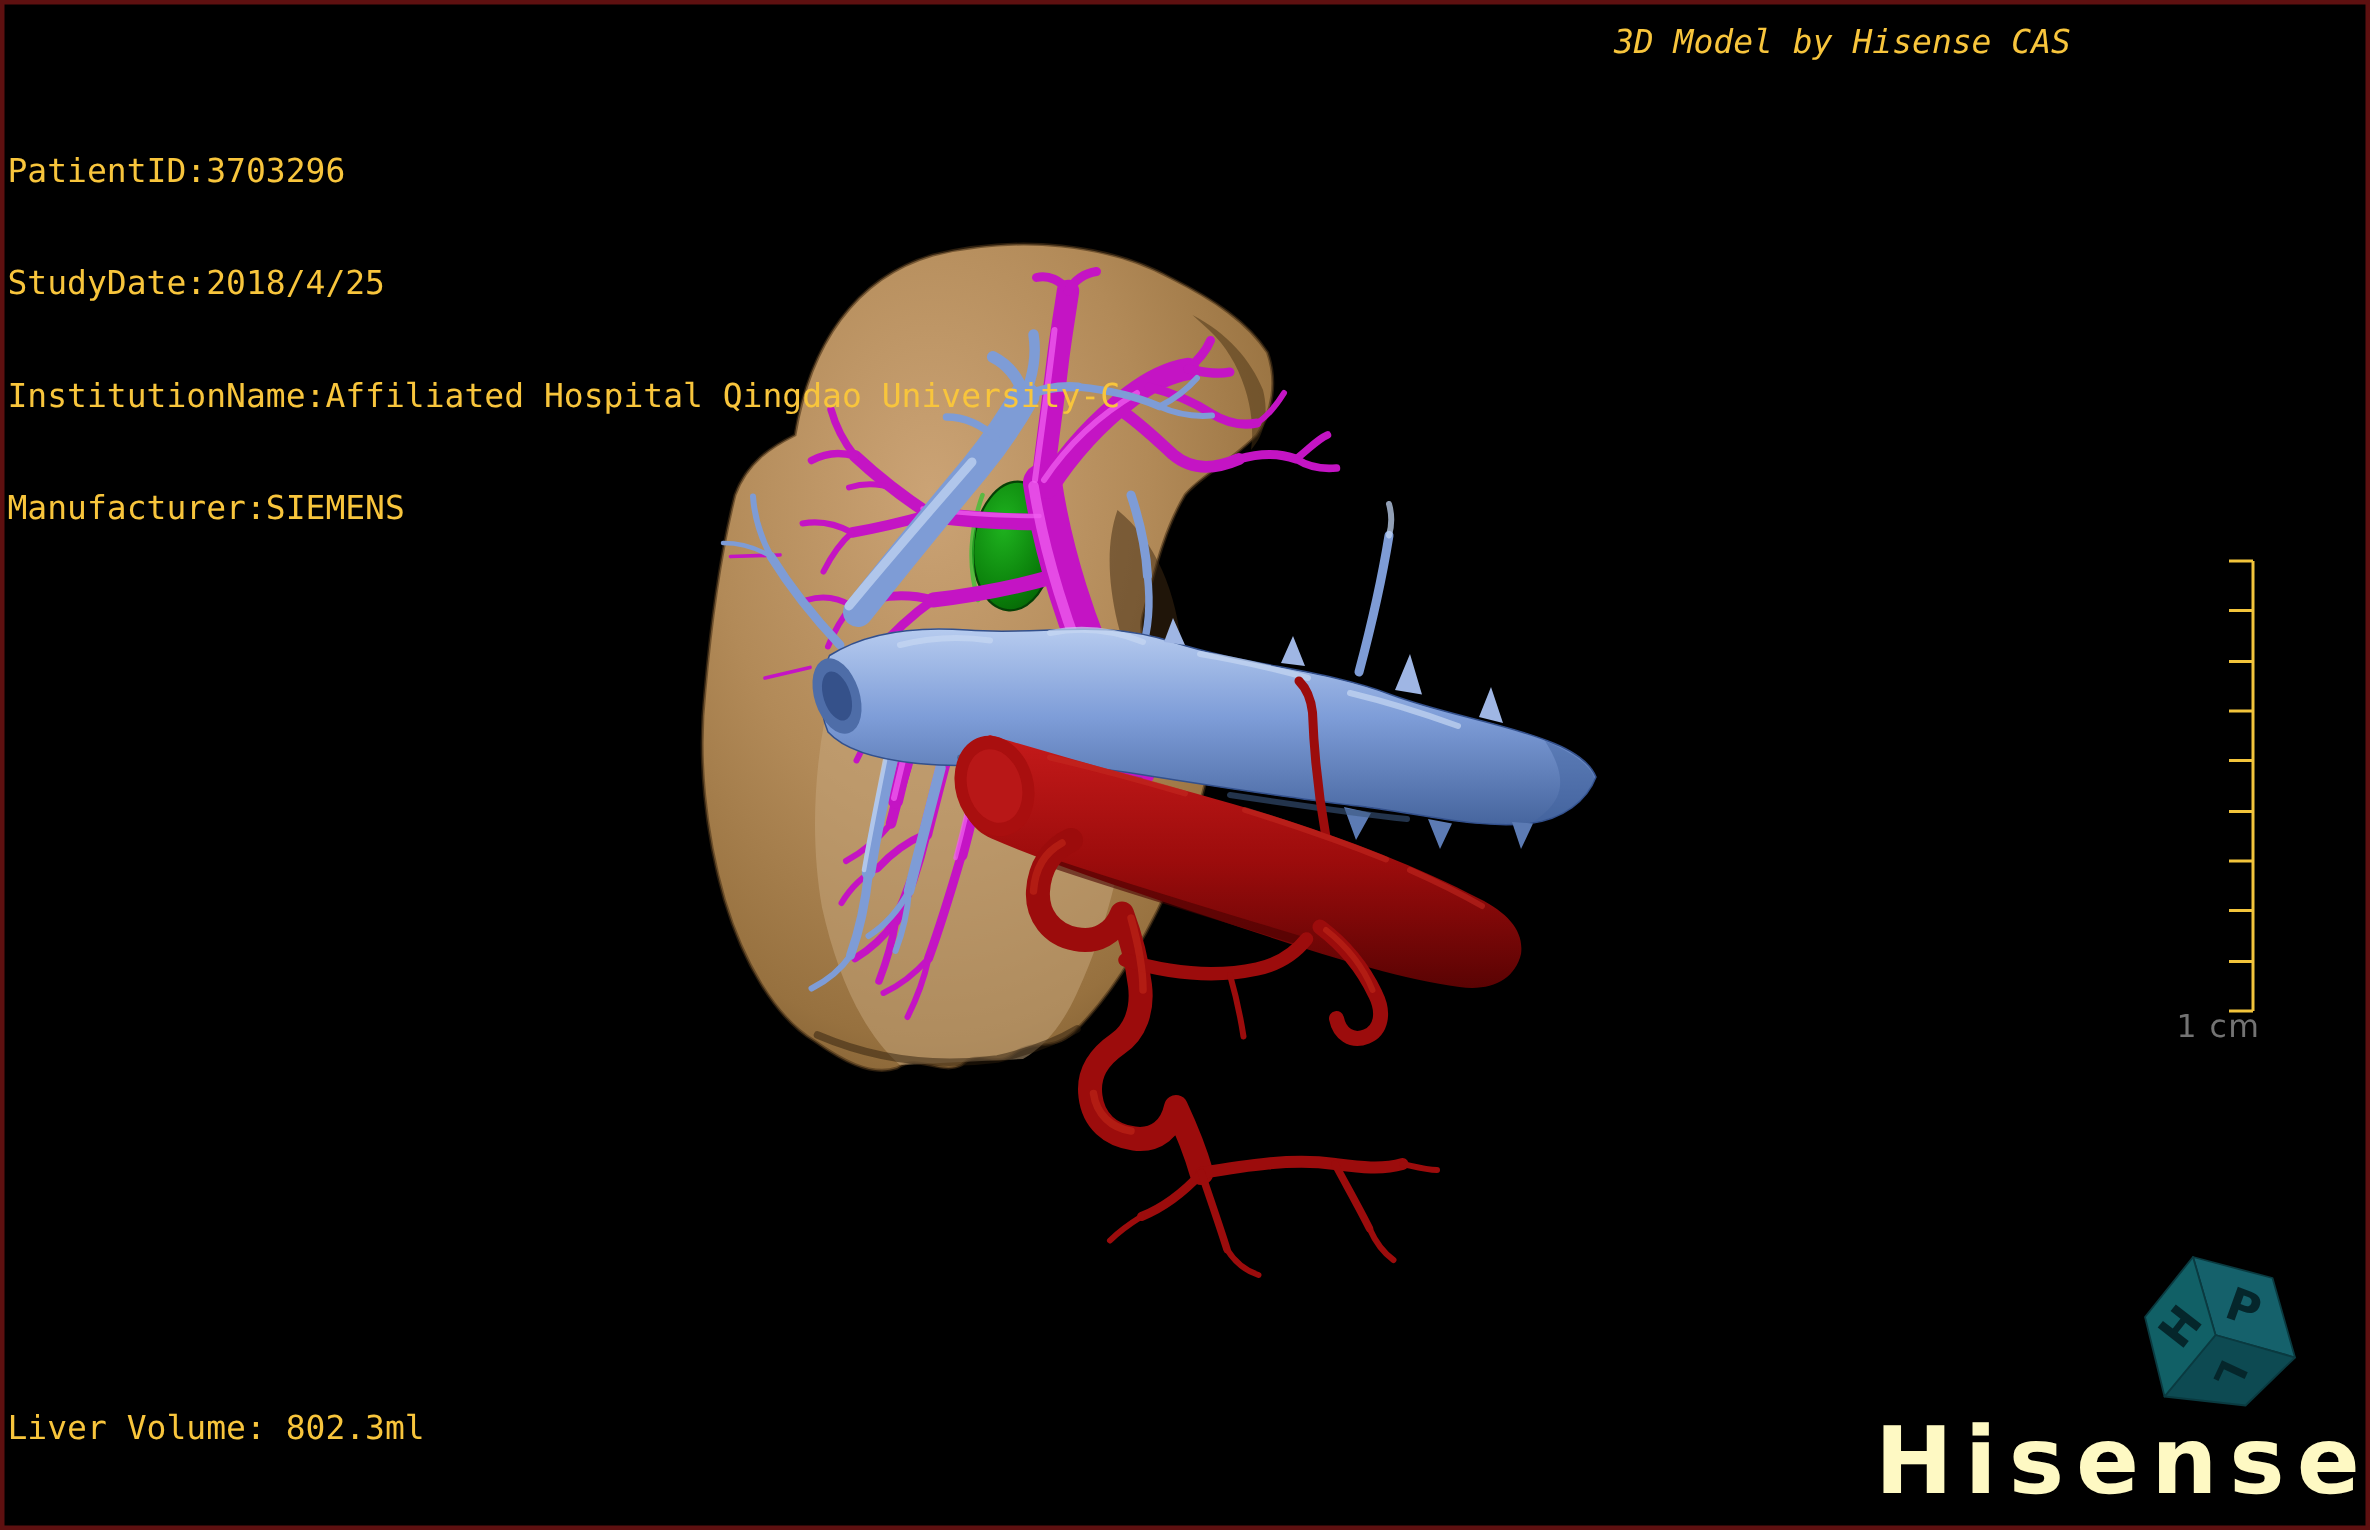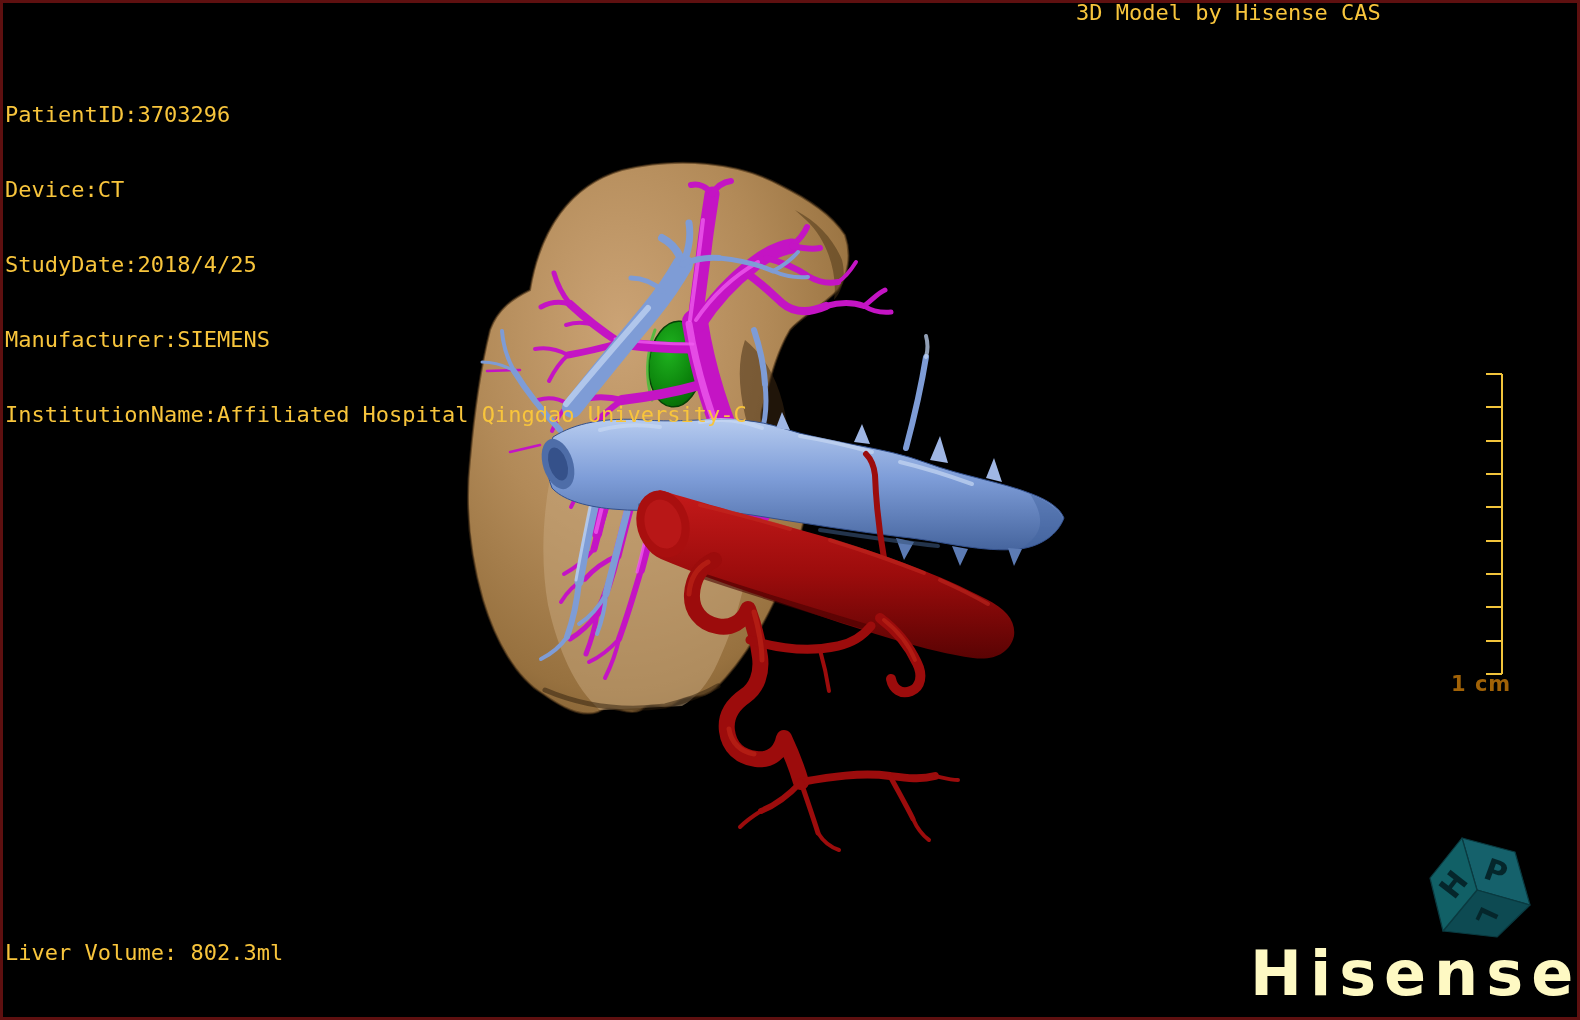--- a/index.html
+++ b/index.html
@@ -1,25 +1,25 @@
 <!DOCTYPE html>
 <html><head>
 <meta charset="utf-8">
 <style>
   html,body{margin:0;padding:0;background:#111;}
   .stage{position:relative;width:1580px;height:1020px;background:#000;overflow:hidden;
          font-family:"DejaVu Sans Mono","Liberation Mono",monospace;}
   .frame{position:absolute;inset:0;border:3px solid #5E1010;pointer-events:none;z-index:60;}
   .ovl{position:absolute;color:#F8C53C;font-size:22px;line-height:25px;white-space:pre;z-index:40;}
   #patientInfo{left:5px;top:4px;margin-top:48px;}
-  #watermark{left:1076px;top:0;}
+  #watermark{left:1076px;top:16px;font-style:italic;}
   #liverVolume{left:5px;top:940px;}
   #scaleWrap{position:absolute;left:1430px;top:360px;z-index:40;}
-  #scaleLabel{position:absolute;left:1451px;top:672px;color:#a16207;z-index:40;
-              font-family:"DejaVu Sans","Liberation Sans",sans-serif;font-size:21px;font-weight:700;letter-spacing:1px;}
+  #scaleLabel{position:absolute;left:1451px;top:672px;color:#737373;z-index:40;
+              font-family:"DejaVu Sans","Liberation Sans",sans-serif;font-size:21px;font-weight:400;letter-spacing:1px;}
   #cubeWrap{position:absolute;left:1408px;top:820px;z-index:40;cursor:pointer;}
   #logo{position:absolute;left:1250px;top:941px;z-index:40;color:#fef9c3;
         font-family:"DejaVu Sans","Liberation Sans",sans-serif;font-weight:bold;
         font-size:62px;letter-spacing:8px;line-height:66px;}
   #viewport{position:absolute;left:0;top:0;z-index:10;cursor:grab;}
   .mg path{stroke:#C414C4;fill:none;stroke-linecap:round;stroke-linejoin:round;}
   .mghi path{stroke:#F05EF0;fill:none;stroke-linecap:round;opacity:.75;}
   .bl path{stroke:#7E9CD6;fill:none;stroke-linecap:round;stroke-linejoin:round;}
   .blhi path{stroke:#C2D4F2;fill:none;stroke-linecap:round;opacity:.75;}
   .rd path{stroke:#9C0C0C;fill:none;stroke-linecap:round;stroke-linejoin:round;}
@@ -252,24 +252,23 @@
         <path stroke-width="5" d="M 708,562 C 697,568 690,579 689,594"></path>
         <path stroke-width="5" d="M 754,612 C 759,630 762,648 762,660"></path>
         <path stroke-width="5" d="M 729,729 C 731,743 741,752 754,754"></path>
         <path stroke-width="4" d="M 884,620 C 898,631 909,645 915,660"></path>
       </g>
     </g>
   </svg>
 
   <div class="ovl" id="patientInfo">
     <div>PatientID:3703296</div>
-    <div>Device:CT</div>
     <div>StudyDate:2018/4/25</div>
+    <div>InstitutionName:Affiliated Hospital Qingdao University-C</div>
     <div>Manufacturer:SIEMENS</div>
-    <div>InstitutionName:Affiliated Hospital Qingdao University-C</div>
   </div>
 
   <div class="ovl" id="watermark">3D Model by Hisense CAS</div>
 
   <div class="ovl" id="liverVolume">Liver Volume: 802.3ml</div>
 
   <svg id="scaleWrap" width="90" height="330" viewBox="0 0 90 330">
     <g stroke="#F2C43B" stroke-width="2">
       <path d="M 72,14 V 314"></path>
       <path d="M 56,14 H 72 M 56,47 H 72 M 56,81 H 72 M 56,114 H 72 M 56,147 H 72

